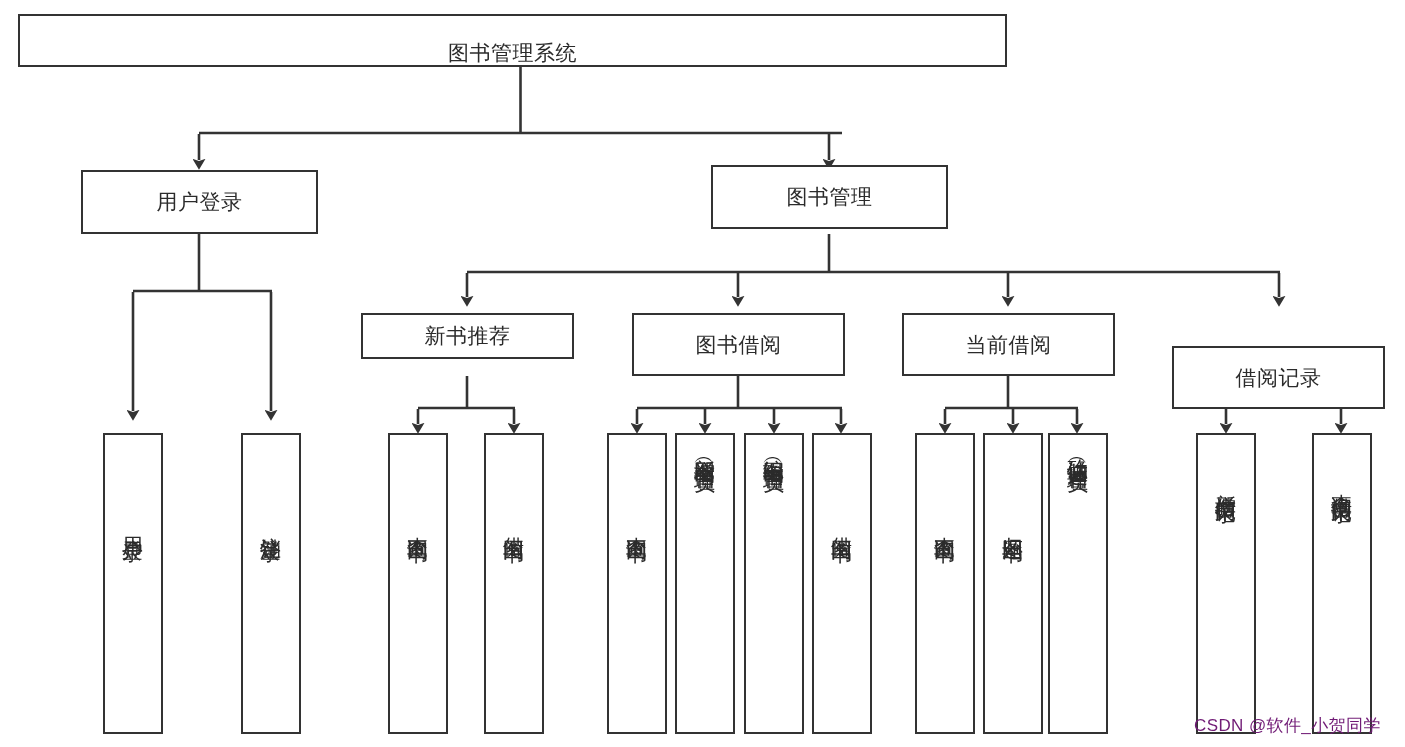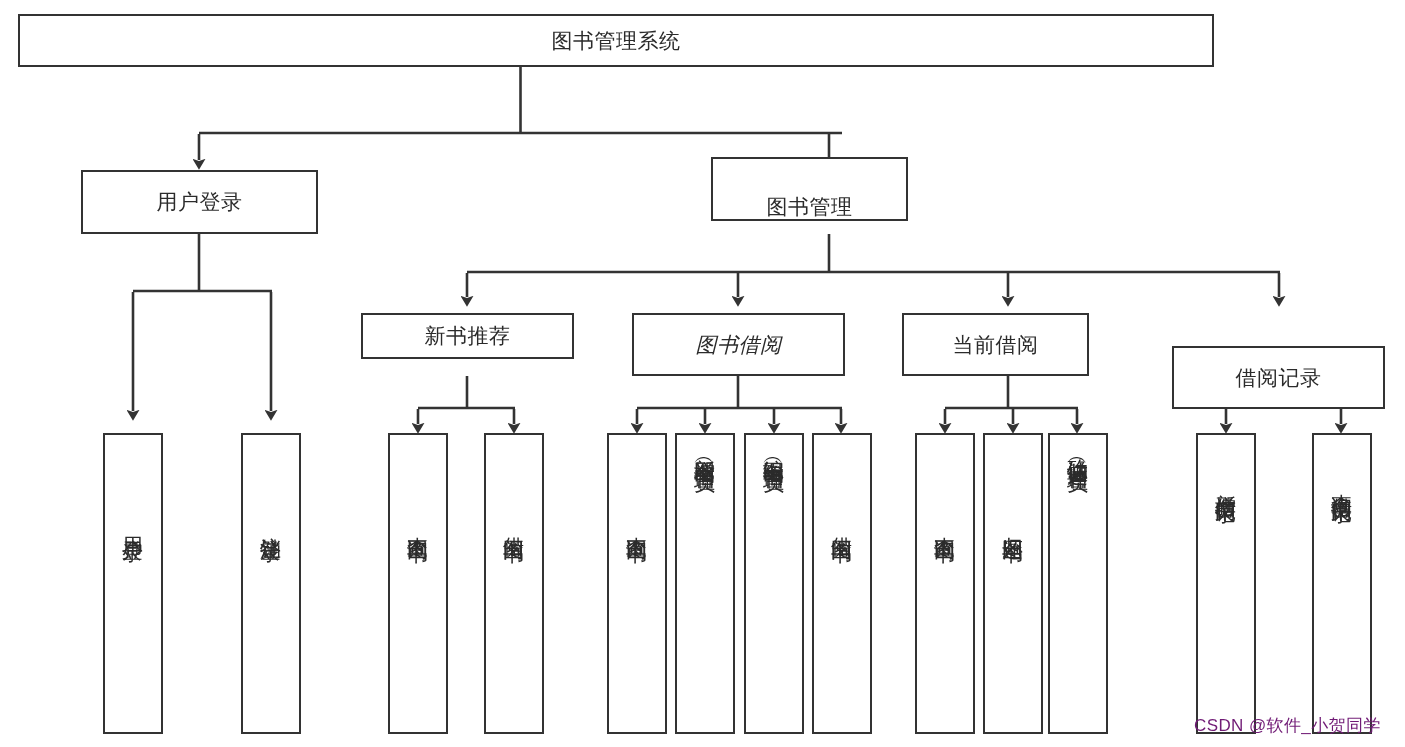--- a/index.html
+++ b/index.html
@@ -129,38 +129,38 @@
     </g>
 
     <g stroke="#333333" stroke-width="2.6" fill="none">
       <path d="M1279,376 L1279,404"></path>
       <path d="M1226,404 L1342,404"></path>
       <path d="M1226,405 L1226,424" marker-end="url(#arrow)"></path>
       <path d="M1341,405 L1341,424" marker-end="url(#arrow)"></path>
     </g>
   </svg>
 
-  <div class="node-box" style="left:18px; top:14px; width:1196px; height:53px;">
+  <div class="node-box" style="left:18px; top:14px; width:989px; height:53px;align-items:flex-end;">
     <span class="node-label">图书管理系统</span>
   </div>
 
   <div class="node-box" style="left:81px; top:170px; width:237px; height:64px;">
     <span class="node-label">用户登录</span>
   </div>
-  <div class="node-box" style="left:711px; top:157px; width:197px; height:64px;align-items:flex-end;">
+  <div class="node-box" style="left:711px; top:165px; width:237px; height:64px;">
     <span class="node-label">图书管理</span>
   </div>
 
   <div class="node-box" style="left:361px; top:313px; width:213px; height:46px;">
     <span class="node-label">新书推荐</span>
   </div>
-  <div class="node-box" style="left:632px; top:313px; width:213px; height:63px;font-style:italic;">
+  <div class="node-box" style="left:632px; top:313px; width:213px; height:63px;">
     <span class="node-label">图书借阅</span>
   </div>
-  <div class="node-box" style="left:902px; top:313px; width:187px; height:63px;">
+  <div class="node-box" style="left:902px; top:313px; width:213px; height:63px;">
     <span class="node-label">当前借阅</span>
   </div>
   <div class="node-box" style="left:1172px; top:313px; width:213px; height:63px;margin-top:33px;">
     <span class="node-label">借阅记录</span>
   </div>
 
   <div class="node-box vertical" style="left:103px; top:433px; width:60px; height:301px; padding-top:85px;">
     <span class="node-label">用户登录</span>
   </div>
   <div class="node-box vertical" style="left:241px; top:433px; width:60px; height:301px; padding-top:85px;">

